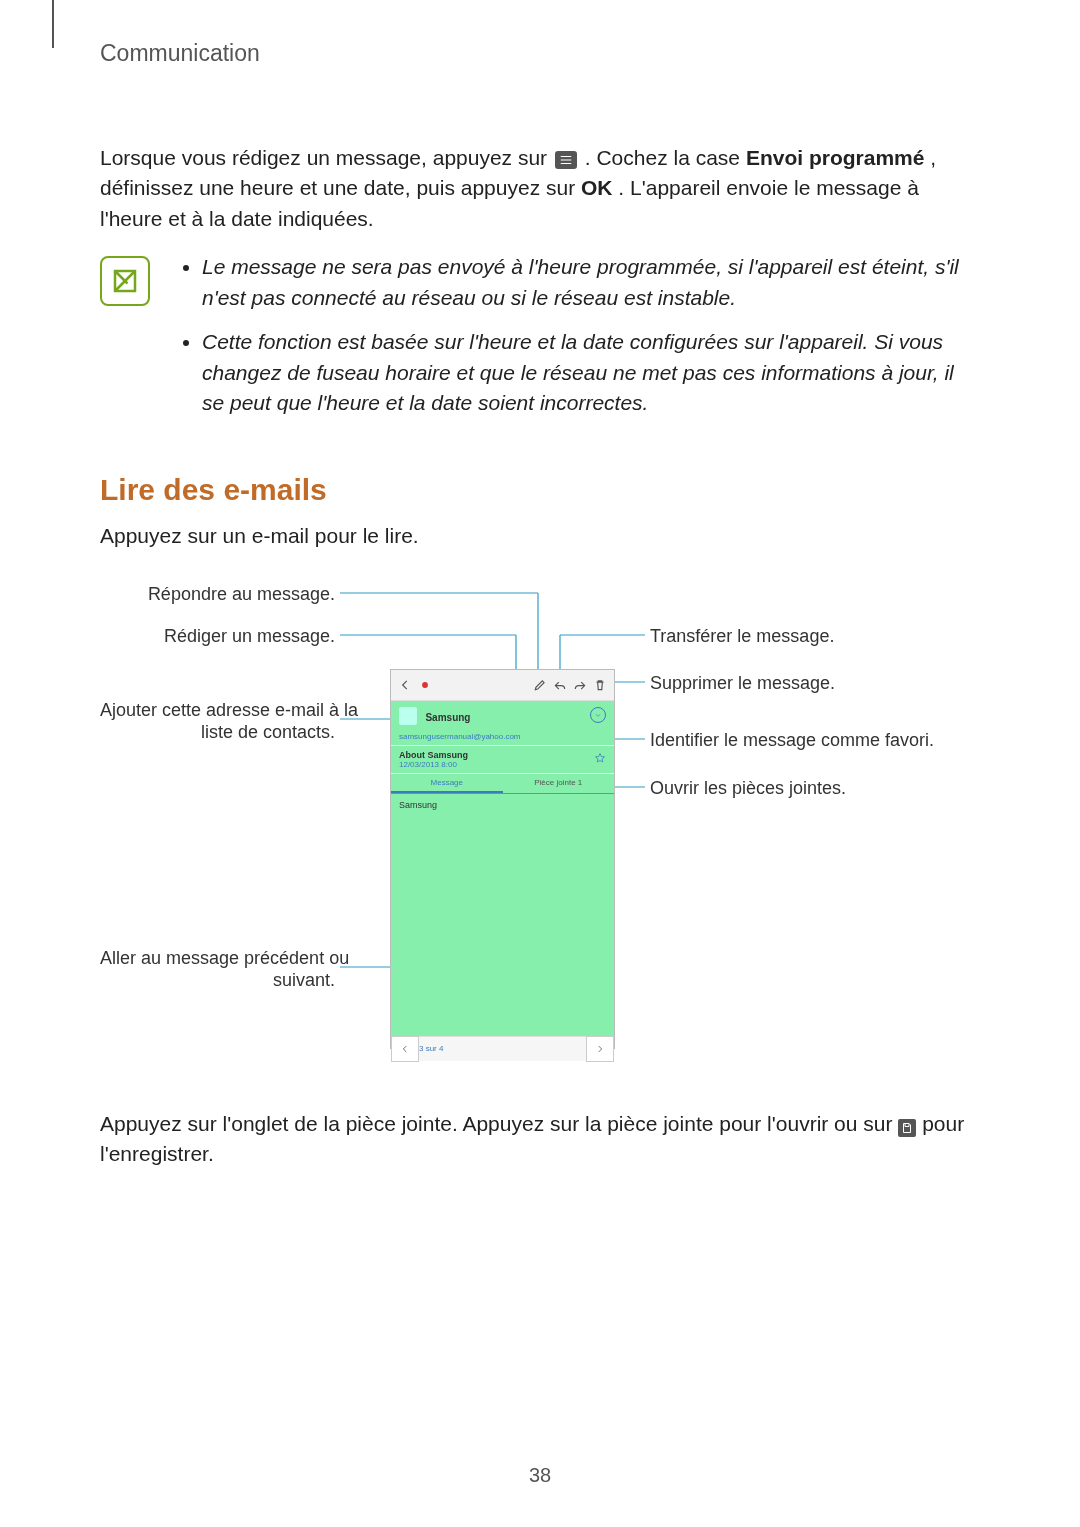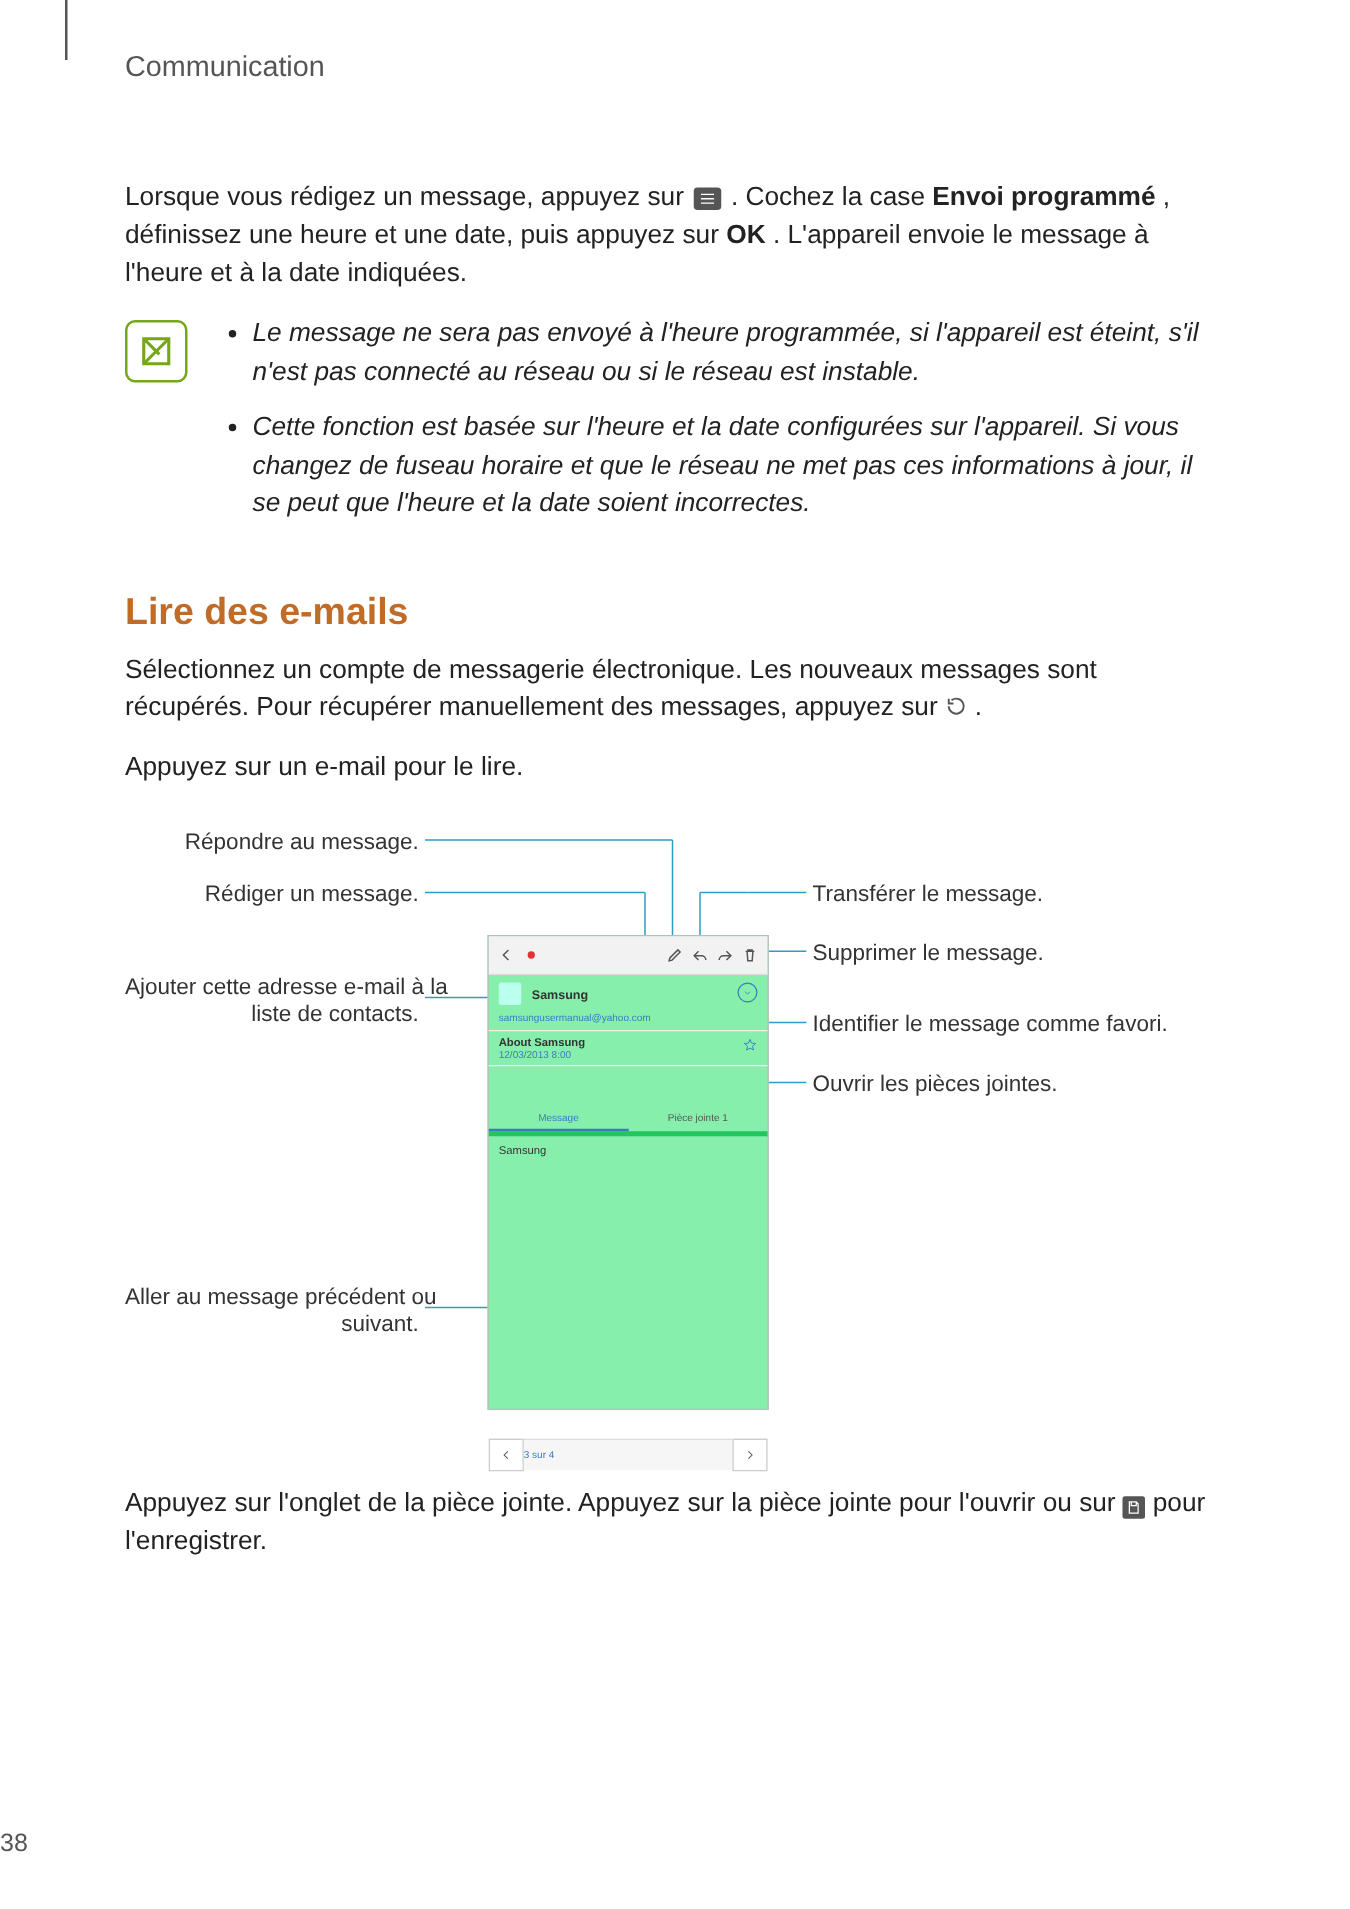--- a/index.html
+++ b/index.html
@@ -121,21 +121,21 @@
   .check-btn svg{width:8px;height:8px;stroke:#3b7cc0;fill:none;stroke-width:2;}
   .subject-row{
     padding:4px 8px;
     border-bottom:1px solid #eee;
     position:relative;
   }
   .subject{font-size:9px;font-weight:700;color:#333;}
   .date{font-size:8px;color:#3b7cc0;}
   .star{position:absolute;right:8px;top:4px;width:12px;height:12px;}
   .star svg{width:12px;height:12px;fill:none;stroke:#3b7cc0;stroke-width:1.5;}
-  .tabs{display:flex;border-bottom:4px solid #22c55e;margin-top:33px;}
+  .tabs{display:flex;border-bottom:1px solid #22c55e;}
   .tab{flex:1;text-align:center;font-size:8px;padding:4px 0;color:#555;}
   .tab.active{color:#3b7cc0;border-bottom:2px solid #3b7cc0;}
   .body-area{padding:6px 8px;font-size:9px;color:#333;height:230px;}
   .pager{
     height:24px;border-top:1px solid #ddd;
     display:flex;align-items:center;
     background:#f6f6f6;
   }
   .pager-btn{
     width:26px;height:100%;
@@ -153,20 +153,21 @@
     line-height:1.25;
     white-space:nowrap;
   }
   .callout.left{text-align:right;}
   svg.lines{position:absolute;left:0;top:0;width:880px;height:500px;pointer-events:none;}
   svg.lines line{stroke:#2d9dc5;stroke-width:1.2;}
 
   .pagenum{
     position:absolute;
     bottom:40px;left:0;width:100%;
+    text-align:center;
     font-size:20px;color:#555;
   }
 </style>
 </head>
 <body>
 
 <div class="left-rule"></div>
 
 <div class="content">
   <div class="chapter">Communication</div>
@@ -192,29 +193,20 @@
           <path d="M20 4 L4 20" stroke="#76a61b" stroke-width="2"></path>
         </svg>
     </div>
     <ul>
       <li>Le message ne sera pas envoyé à l'heure programmée, si l'appareil est éteint, s'il n'est pas connecté au réseau ou si le réseau est instable.</li>
       <li>Cette fonction est basée sur l'heure et la date configurées sur l'appareil. Si vous changez de fuseau horaire et que le réseau ne met pas ces informations à jour, il se peut que l'heure et la date soient incorrectes.</li>
     </ul>
   </div>
 
   <h2>Lire des e-mails</h2>
-  <p>
-    <span>Sélectionnez un compte de messagerie électronique. Les nouveaux messages sont récupérés. Pour récupérer manuellement des messages, appuyez sur </span>
-    <span class="inline-refresh">
-      <svg viewBox="0 0 24 24">
-          <path d="M4 12a8 8 0 1 0 3-6.3M4 4v5h5"></path>
-        </svg>
-    </span>
-    <span>.</span>
-  </p>
   <p>Appuyez sur un e-mail pour le lire.</p>
 
   <div class="diagram">
     <svg class="lines">
 
       <line x1="240" y1="24" x2="438" y2="24"></line>  
         <line x1="438" y1="24" x2="438" y2="112"></line>
       <line x1="240" y1="66" x2="416" y2="66"></line>  
         <line x1="416" y1="66" x2="416" y2="112"></line>
       <line x1="240" y1="150" x2="308" y2="150"></line>

